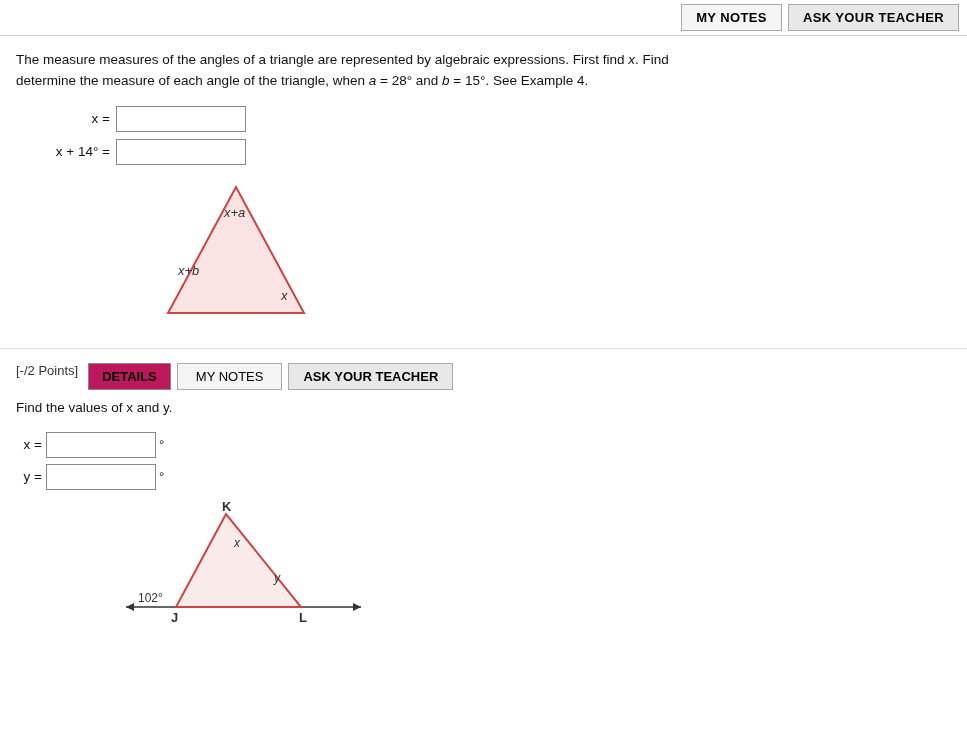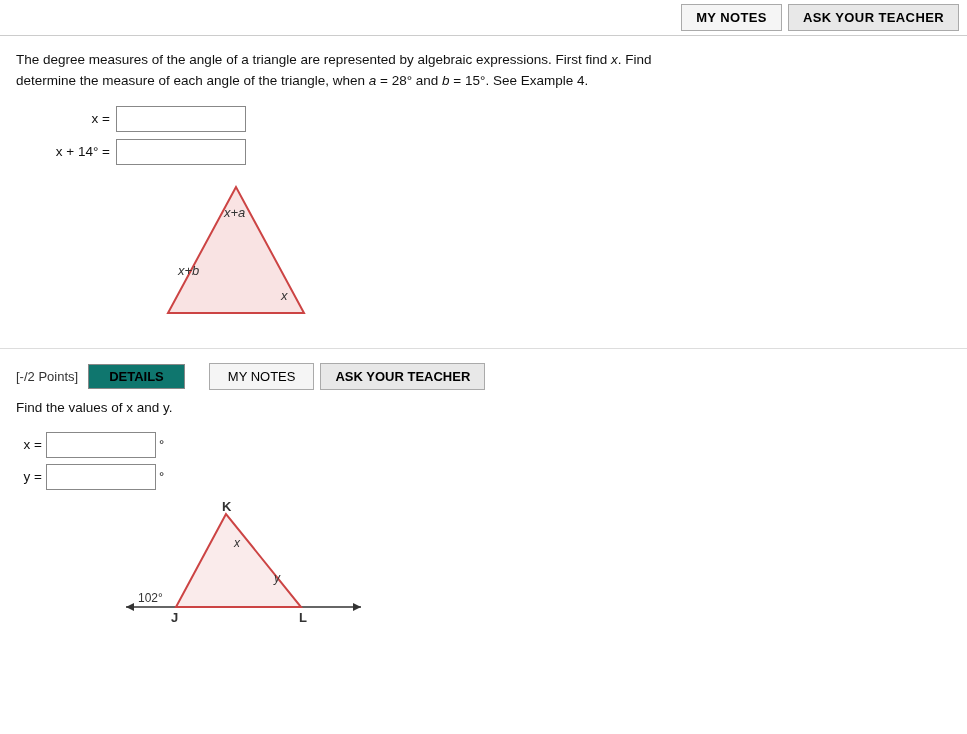--- a/index.html
+++ b/index.html
@@ -70,36 +70,35 @@
       margin-top: 10px;
       margin-left: 120px;
     }
 
     
     .section2 {
       padding: 14px 16px 10px 16px;
     }
     .section2-header {
       display: flex;
-      align-items: center;
       margin-bottom: 10px;
     }
     .points-label {
       font-size: 13px;
       margin-right: 10px;
       color: #333;
     }
     .details-btn {
-      padding: 4px 20px;
+      padding: 4px 13px;
       border: 1px solid #888;
-      background: #0f766e;
-      font-size: 13px;
-      font-weight: bold;
-      cursor: pointer;
-      margin-right: 24px;
+      background: #be185d;
+      font-size: 13px;
+      font-weight: bold;
+      cursor: pointer;
+      margin-right: 6px;
     }
     .problem-id {
       font-size: 13px;
       font-weight: bold;
       flex: 1;
     }
     .notes-btn {
       padding: 5px 18px;
       border: 1px solid #aaa;
       background: #f5f5f5;
@@ -155,21 +154,21 @@
 </head>
 <body>
 
 <div class="top-bar">
   <button class="top-bar-btn">MY NOTES</button>
   <button class="top-bar-btn ask">ASK YOUR TEACHER</button>
 </div>
 
 <div class="section1">
   <div class="problem-text">
-    <span>The degree measures of the angle of a triangle are represented by algebraic expressions. First find </span><em>x</em><span>. Find</span><br>
+    <span>The measure measures of the angles of a triangle are represented by algebraic expressions. First find </span><em>x</em><span>. Find</span><br>
     <span>determine the measure of each angle of the triangle, when </span><em>a</em><span> = 28°</span><span> and </span><em>b</em><span> = 15°</span><span>. See Example 4.</span>
   </div>
 
   <div class="answer-row">
     <div class="answer-label">x =</div>
     <input class="answer-input" type="text" style="">
   </div>
   <div class="answer-row">
     <div class="answer-label">x + 14° =</div>
     <input class="answer-input" type="text" style="">

